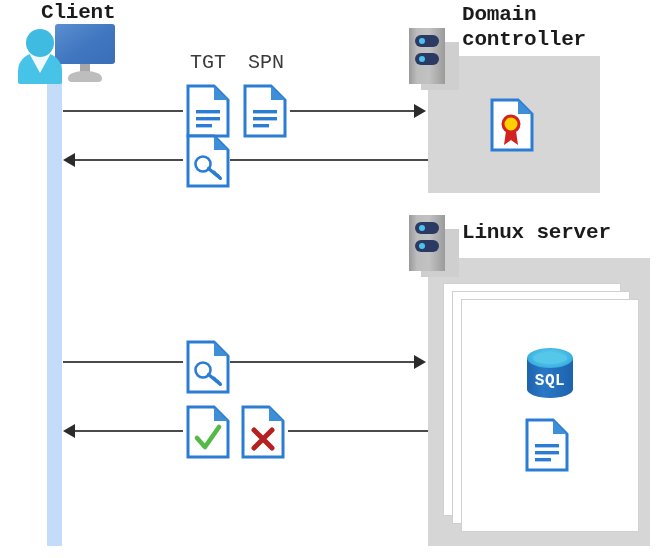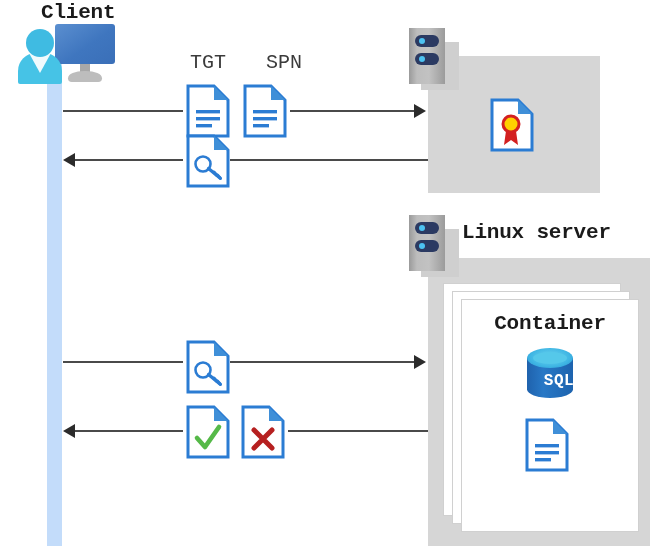--- a/index.html
+++ b/index.html
@@ -182,20 +182,24 @@
 
   <div class="abs" style="left:409px; top:28px; width:50px; height:62px;">
     <div class="rack-shadow" style="left:12px; top:14px; width:38px; height:48px;"></div>
     <div class="abs rack" style="left:0px; top:0px; width:36px; height:56px;"></div>
     <div class="rack-pill" style="left:6px; top:7px; width:24px; height:12px;"></div>
     <div class="rack-dot" style="left:10px; top:10px; width:6px; height:6px;"></div>
     <div class="rack-pill" style="left:6px; top:25px; width:24px; height:12px;"></div>
     <div class="rack-dot" style="left:10px; top:28px; width:6px; height:6px;"></div>
   </div>
 
+  <div class="abs title-bold" style="left:462px; top:2px; width:190px;">
+    <div>Domain</div>
+    <div>controller</div>
+  </div>
 
   <div class="doc" style="left:490px; top:98px; width:44px; height:54px;">
     <svg width="44" height="54" viewBox="0 0 44 54">
       <path d="M2 2 H28 L42 16 V52 H2 Z" fill="#ffffff" stroke="#2b7cd3" stroke-width="3"></path>
       <path d="M28 2 L42 16 H28 Z" fill="#3f8fd8"></path>
       <circle cx="21" cy="26" r="8" fill="#ffd000" stroke="#d32020" stroke-width="3"></circle>
       <path d="M16 33 L14 47 L21 42 L28 47 L26 33 Z" fill="#d32020"></path>
     </svg>
   </div>
 
@@ -209,27 +213,26 @@
     <div class="rack-pill" style="left:6px; top:25px; width:24px; height:12px;"></div>
     <div class="rack-dot" style="left:10px; top:28px; width:6px; height:6px;"></div>
   </div>
 
   <div class="abs title-bold" style="left:462px; top:220px; width:200px;">Linux server</div>
 
   <div class="card" style="left:443px; top:283px; width:178px; height:233px;"></div>
   <div class="card" style="left:452px; top:291px; width:178px; height:233px;"></div>
   <div class="card" style="left:461px; top:299px; width:178px; height:233px;"></div>
 
-  <div class="abs title-bold" style="left:461px; top:311px; width:178px; text-align:center;">Container</div>
 
   <div class="abs" style="left:524px; top:348px; width:52px; height:56px;">
     <div class="sql-body" style="left:3px; top:10px; width:46px; height:40px;"></div>
     <div class="sql-top" style="left:3px; top:0px;  width:46px; height:20px;"></div>
     <div class="sql-inner" style="left:9px; top:4px; width:34px; height:12px;"></div>
-    <div class="sql-text" style="left:9px; top:24px;">SQL</div>
+    <div class="sql-text" style="left:0px; top:24px;">SQL</div>
   </div>
 
   <div class="doc" style="left:525px; top:418px; width:44px; height:54px;">
     <svg width="44" height="54" viewBox="0 0 44 54">
       <path d="M2 2 H28 L42 16 V52 H2 Z" fill="#ffffff" stroke="#2b7cd3" stroke-width="3"></path>
       <path d="M28 2 L42 16 H28 Z" fill="#3f8fd8"></path>
       <rect x="10" y="26" width="24" height="3.4" fill="#2b7cd3"></rect>
       <rect x="10" y="33" width="24" height="3.4" fill="#2b7cd3"></rect>
       <rect x="10" y="40" width="16" height="3.4" fill="#2b7cd3"></rect>
     </svg>
@@ -244,21 +247,21 @@
   <div class="doc" style="left:186px; top:84px; width:44px; height:54px;">
     <svg width="44" height="54" viewBox="0 0 44 54">
       <path d="M2 2 H28 L42 16 V52 H2 Z" fill="#ffffff" stroke="#2b7cd3" stroke-width="3"></path>
       <path d="M28 2 L42 16 H28 Z" fill="#3f8fd8"></path>
       <rect x="10" y="26" width="24" height="3.4" fill="#2b7cd3"></rect>
       <rect x="10" y="33" width="24" height="3.4" fill="#2b7cd3"></rect>
       <rect x="10" y="40" width="16" height="3.4" fill="#2b7cd3"></rect>
     </svg>
   </div>
 
-  <div class="abs label-plain" style="left:240px; top:51px; width:52px; text-align:center;margin-left:18px;">SPN</div>
+  <div class="abs label-plain" style="left:240px; top:51px; width:52px; text-align:center;">SPN</div>
   <div class="doc" style="left:243px; top:84px; width:44px; height:54px;">
     <svg width="44" height="54" viewBox="0 0 44 54">
       <path d="M2 2 H28 L42 16 V52 H2 Z" fill="#ffffff" stroke="#2b7cd3" stroke-width="3"></path>
       <path d="M28 2 L42 16 H28 Z" fill="#3f8fd8"></path>
       <rect x="10" y="26" width="24" height="3.4" fill="#2b7cd3"></rect>
       <rect x="10" y="33" width="24" height="3.4" fill="#2b7cd3"></rect>
       <rect x="10" y="40" width="16" height="3.4" fill="#2b7cd3"></rect>
     </svg>
   </div>
 

